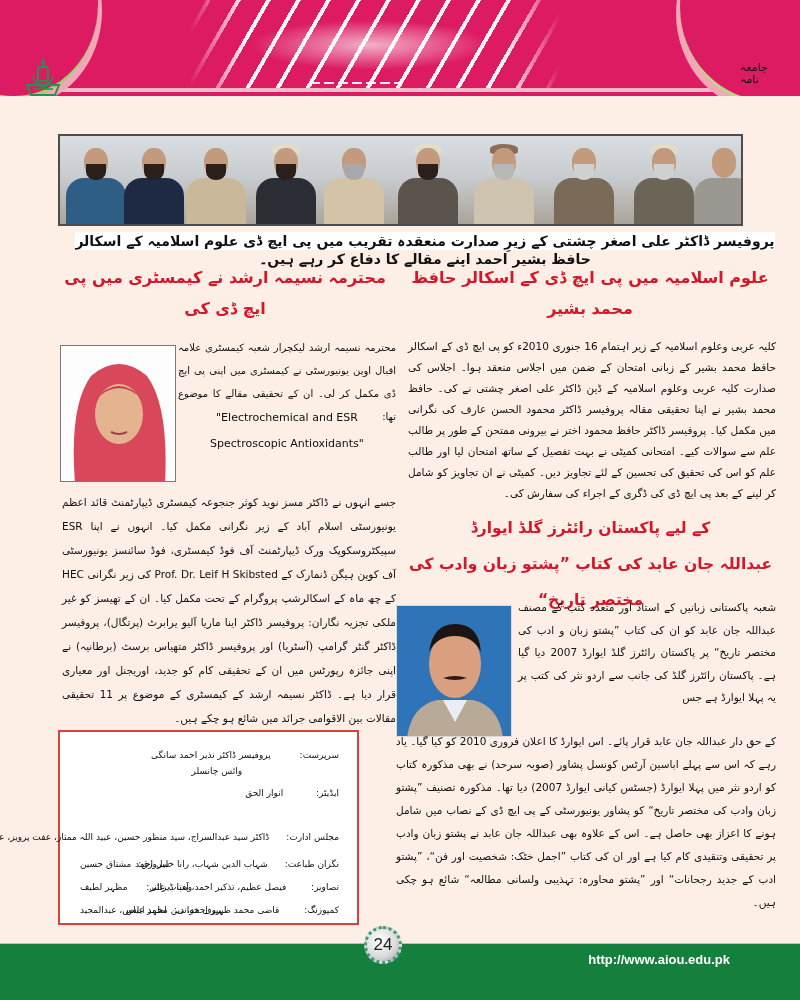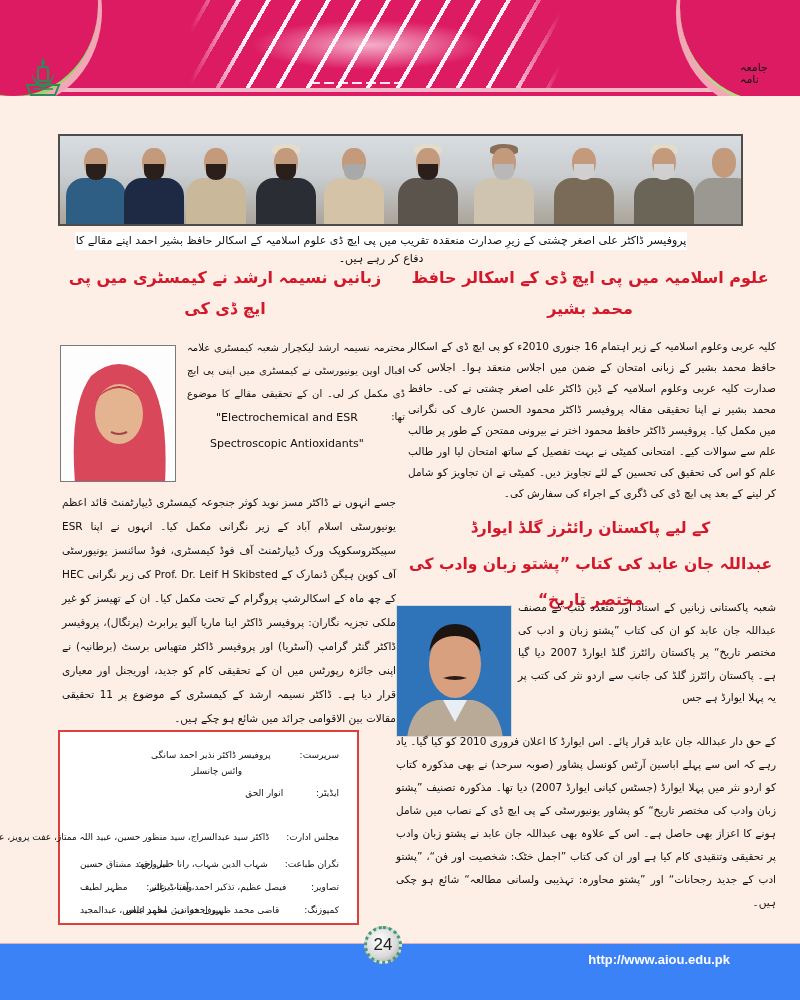--- a/index.html
+++ b/index.html
@@ -88,24 +88,25 @@
   .person .cap {
     position: absolute; left: 22px; top: 2px; width: 28px; height: 10px;
     border-radius: 50% 50% 20% 20%;
     background: #e3dccb;
   }
   .person .body {
     position: absolute; left: 6px; top: 36px; width: 60px; height: 50px;
     border-radius: 18px 18px 0 0;
   }
   .photo-caption {
-    position: absolute; left: 75px; top: 232px; width: 612px; height: 18px;
+    position: absolute; left: 75px; top: 232px; width: 700px; height: 18px;
     background: #fff;
-    font-size: 11px; line-height: 18px; text-align: center;
+    font-size: 14px; line-height: 18px; text-align: center;
     color: #111;
+    font-weight: bold;
   }
 
   
   .title-red {
     color: #d4182b; font-weight: bold; text-align: center;
   }
   .article1-title {
     position: absolute; left: 405px; top: 262px; width: 370px;
     font-size: 16px; line-height: 31px;
   }
@@ -139,21 +140,21 @@
     font-size: 16px; line-height: 31px;
   }
   .scientist-photo {
     position: absolute; left: 60px; top: 345px; width: 116px; height: 137px;
     background: #fff;
     border: 1px solid #7a7a7a;
     overflow: hidden;
   }
   .article3-intro {
     position: absolute; left: 178px; top: 336px; width: 218px;
-    font-size: 10px; line-height: 23px; text-align: justify; margin-left: 9px;
+    font-size: 10px; line-height: 23px; text-align: justify;
   }
   .thesis-title {
     position: absolute; left: 178px; top: 405px; width: 218px;
     direction: ltr; text-align: center;
     font-family: "DejaVu Sans", sans-serif;
     font-size: 11px; line-height: 26px; color: #111;
   }
   .article3-body {
     position: absolute; left: 62px; top: 490px; width: 334px;
     font-size: 10.5px; line-height: 24px; text-align: justify;
@@ -179,21 +180,21 @@
     border-radius: 50%;
     background: radial-gradient(circle at 40% 35%, #ffffff 0%, #d9d9d9 60%, #9a9a9a 100%);
     border: 3px dotted #3f9b78;
     text-align: center;
     font-family: "Liberation Sans", sans-serif;
     font-size: 17px; line-height: 32px; color: #222;
     z-index: 3;
   }
   .footer {
     position: absolute; left: 0; top: 943px; width: 800px; height: 57px;
-    background: #3b82f6;
+    background: #15803d;
     border-top: 1px solid #f2a7b6;
   }
   .footer-url {
     position: absolute; right: 70px; top: 8px;
     font-family: "Liberation Sans", sans-serif;
     font-weight: bold; font-size: 13px; color: #fff;
     text-decoration: none;
   }
 </style>
 </head>
@@ -291,21 +292,21 @@
     <path d="M46 94 L58 116 L70 94 Z" fill="#e8eef3"></path>
     <ellipse cx="58" cy="58" rx="26" ry="34" fill="#d9a07f"></ellipse>
     <path d="M32 46 Q36 18 58 18 Q82 18 84 46 Q76 30 58 30 Q40 30 32 46 Z" fill="#1c1410"></path>
     <path d="M46 72 Q58 68 70 72 Q58 76 46 72 Z" fill="#2a1a12"></path>
   </svg>
 </div>
 <p class="article2-body-top urdu">شعبہ پاکستانی زبانیں کے استاد اور متعدد کتب کے مصنف عبداللہ جان عابد کو ان کی کتاب ”پشتو زبان و ادب کی مختصر تاریخ“ پر پاکستان رائٹرز گلڈ ایوارڈ 2007 دیا گیا ہے۔ پاکستان رائٹرز گلڈ کی جانب سے اردو نثر کی کتب پر یہ پہلا ایوارڈ ہے جس</p>
 <p class="article2-body-bottom urdu">کے حق دار عبداللہ جان عابد قرار پائے۔ اس ایوارڈ کا اعلان فروری 2010 کو کیا گیا۔ یاد رہے کہ اس سے پہلے اباسین آرٹس کونسل پشاور (صوبہ سرحد) نے بھی مذکورہ کتاب کو اردو نثر میں پہلا ایوارڈ (جسٹس کیانی ایوارڈ 2007) دیا تھا۔ مذکورہ تصنیف ”پشتو زبان وادب کی مختصر تاریخ“ کو پشاور یونیورسٹی کے پی ایچ ڈی کے نصاب میں شامل ہونے کا اعزاز بھی حاصل ہے۔ اس کے علاوہ بھی عبداللہ جان عابد نے پشتو زبان وادب پر تحقیقی وتنقیدی کام کیا ہے اور ان کی کتاب ”اجمل خٹک: شخصیت اور فن“، ”پشتو ادب کے جدید رجحانات“ اور ”پشتو محاورہ: تہذیبی ولسانی مطالعہ“ شائع ہو چکی ہیں۔</p>
 
 <div class="article3-title title-red urdu">
-  <div>زبانیں نسیمہ ارشد نے کیمسٹری میں پی ایچ ڈی کی</div>
+  <div>محترمہ نسیمہ ارشد نے کیمسٹری میں پی ایچ ڈی کی</div>
 </div>
 <div class="scientist-photo">
   <svg width="116" height="137" viewBox="0 0 116 137">
     <rect width="116" height="137" fill="#fdfdfd"></rect>
     <path d="M14 137 Q8 60 30 30 Q58 6 86 30 Q108 60 104 137 Z" fill="#d8475a"></path>
     <ellipse cx="58" cy="68" rx="24" ry="30" fill="#e4b390"></ellipse>
     <path d="M34 54 Q58 30 82 54 Q70 40 58 40 Q46 40 34 54 Z" fill="#c23648"></path>
     <path d="M50 86 Q58 90 66 86" stroke="#a0404a" stroke-width="2" fill="none"></path>
   </svg>
 </div>

